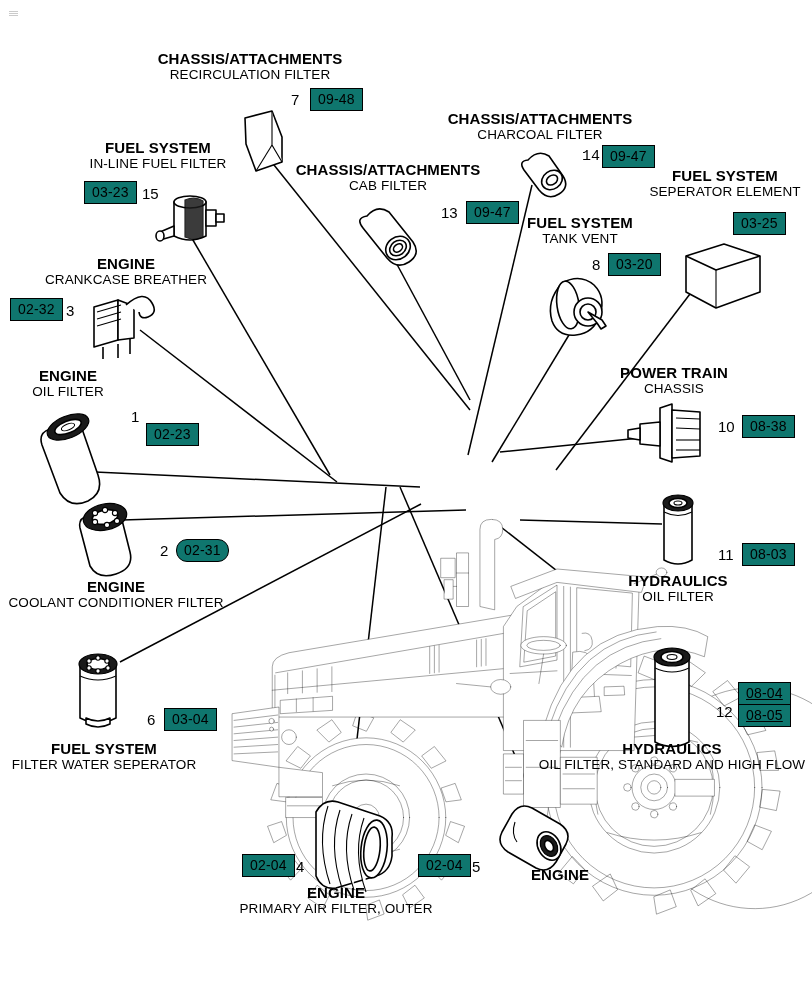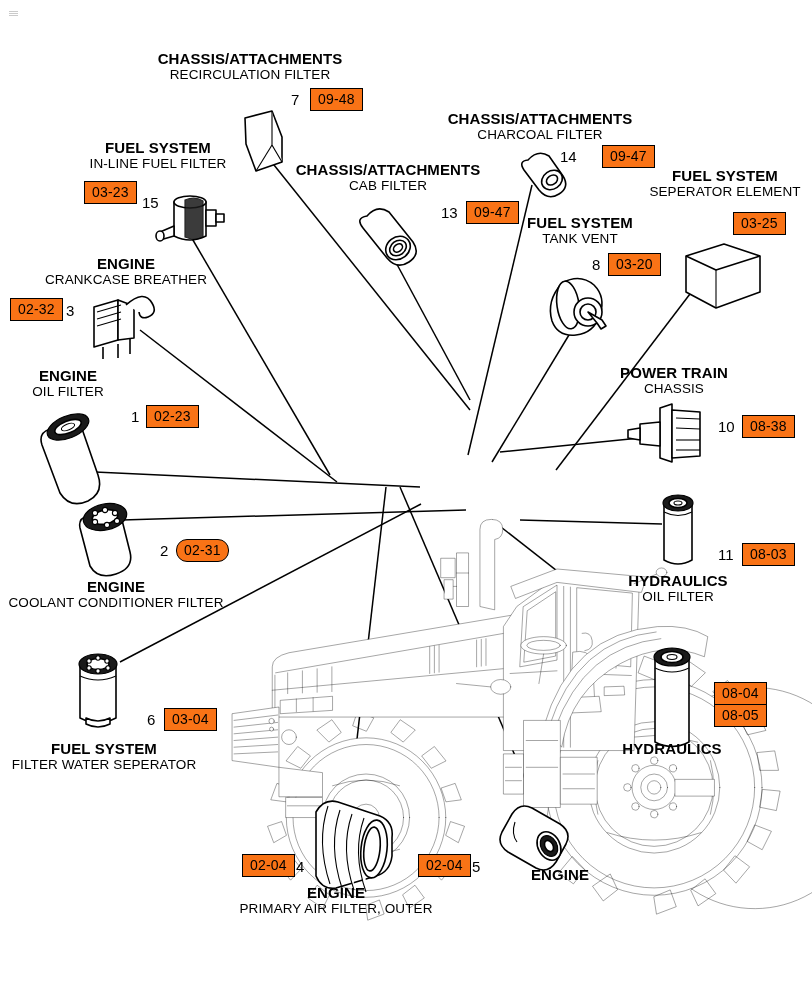--- a/index.html
+++ b/index.html
@@ -7,21 +7,21 @@
     width:812px;height:1000px;position:relative;overflow:hidden;
     font-family:"Liberation Sans","DejaVu Sans",sans-serif;
     color:#000;
   }
   #stage{position:absolute;left:0;top:0;width:812px;height:1000px;}
   .lbl{position:absolute;white-space:nowrap;line-height:1.15;}
   .lbl .hdr{font-weight:bold;font-size:15px;letter-spacing:.1px;display:block;}
   .lbl .sub{font-weight:normal;font-size:13.5px;letter-spacing:.1px;display:block;}
   .lbl.c{transform:translateX(-50%);text-align:center;}
   .code{
-    position:absolute;border:1.6px solid #000;background:#f97316;
+    position:absolute;border:1.6px solid #000;background:#0f766e;
     font-size:14px;line-height:1;padding:3px 7px 4px 7px;
     font-weight:normal;letter-spacing:.2px;
   }
   .code.stack{padding:0;}
   .code.stack span{display:block;padding:3px 7px 4px 7px;}
   .code.stack span.top{border-bottom:1.6px solid #000;}
   .num{position:absolute;font-size:15px;line-height:1;}
   svg{position:absolute;left:0;top:0;overflow:visible;}
   .ln{stroke:#000;stroke-width:1.5;fill:none;}
   .art{stroke:#000;fill:#fff;stroke-width:1.6;stroke-linejoin:round;}
@@ -441,34 +441,34 @@
     <span class="sub">RECIRCULATION FILTER</span>
   </div>
   <div class="num" style="left:291px;top:92px;">7</div>
   <div class="code" style="left:310px;top:88px;">09-48</div>
 
   <div class="lbl c" style="left:158px;top:139px;">
     <span class="hdr">FUEL SYSTEM</span>
     <span class="sub">IN-LINE FUEL FILTER</span>
   </div>
   <div class="code" style="left:84px;top:181px;">03-23</div>
-  <div class="num" style="left:142px;top:195px;">15</div>
+  <div class="num" style="left:142px;top:186px;">15</div>
 
   <div class="lbl c" style="left:388px;top:161px;">
     <span class="hdr">CHASSIS/ATTACHMENTS</span>
     <span class="sub">CAB FILTER</span>
   </div>
   <div class="num" style="left:441px;top:205px;">13</div>
   <div class="code" style="left:466px;top:201px;">09-47</div>
 
   <div class="lbl c" style="left:540px;top:110px;">
     <span class="hdr">CHASSIS/ATTACHMENTS</span>
     <span class="sub">CHARCOAL FILTER</span>
   </div>
-  <div class="num" style="left:560px;top:149px;">14</div>
+  <div class="num" style="left:582px;top:149px;font-family:Liberation Mono, monospace;">14</div>
   <div class="code" style="left:602px;top:145px;">09-47</div>
 
   <div class="lbl c" style="left:580px;top:214px;">
     <span class="hdr">FUEL SYSTEM</span>
     <span class="sub">TANK VENT</span>
   </div>
   <div class="num" style="left:592px;top:257px;">8</div>
   <div class="code" style="left:608px;top:253px;">03-20</div>
 
   <div class="lbl c" style="left:725px;top:167px;">
@@ -483,21 +483,21 @@
     <span class="sub">CRANKCASE BREATHER</span>
   </div>
   <div class="code" style="left:10px;top:298px;">02-32</div>
   <div class="num" style="left:66px;top:303px;">3</div>
 
   <div class="lbl c" style="left:68px;top:367px;">
     <span class="hdr">ENGINE</span>
     <span class="sub">OIL FILTER</span>
   </div>
   <div class="num" style="left:131px;top:409px;">1</div>
-  <div class="code" style="left:146px;top:405px;">02-23</div>
+  <div class="code" style="left:146px;top:423px;">02-23</div>
 
   <div class="lbl c" style="left:116px;top:578px;">
     <span class="hdr">ENGINE</span>
     <span class="sub">COOLANT CONDITIONER FILTER</span>
   </div>
   <div class="num" style="left:160px;top:543px;">2</div>
   <div class="code" style="left:176px;top:539px;border-radius:11px;">02-31</div>
 
   <div class="lbl c" style="left:674px;top:364px;">
     <span class="hdr">POWER TRAIN</span>
@@ -508,23 +508,24 @@
 
   <div class="lbl c" style="left:678px;top:572px;">
     <span class="hdr">HYDRAULICS</span>
     <span class="sub">OIL FILTER</span>
   </div>
   <div class="num" style="left:718px;top:547px;">11</div>
   <div class="code" style="left:742px;top:543px;">08-03</div>
 
   <div class="lbl c" style="left:672px;top:740px;">
     <span class="hdr">HYDRAULICS</span>
+    <span class="sub">OIL FILTER, STANDARD AND HIGH FLOW</span>
   </div>
   <div class="num" style="left:716px;top:704px;">12</div>
-  <div class="code stack" style="left:714px;top:682px;">
+  <div class="code stack" style="left:738px;top:682px;text-decoration:underline;">
     <span class="top">08-04</span>
     <span>08-05</span>
   </div>
 
   <div class="lbl c" style="left:104px;top:740px;">
     <span class="hdr">FUEL SYSTEM</span>
     <span class="sub">FILTER  WATER SEPERATOR</span>
   </div>
   <div class="num" style="left:147px;top:712px;">6</div>
   <div class="code" style="left:164px;top:708px;">03-04</div>

